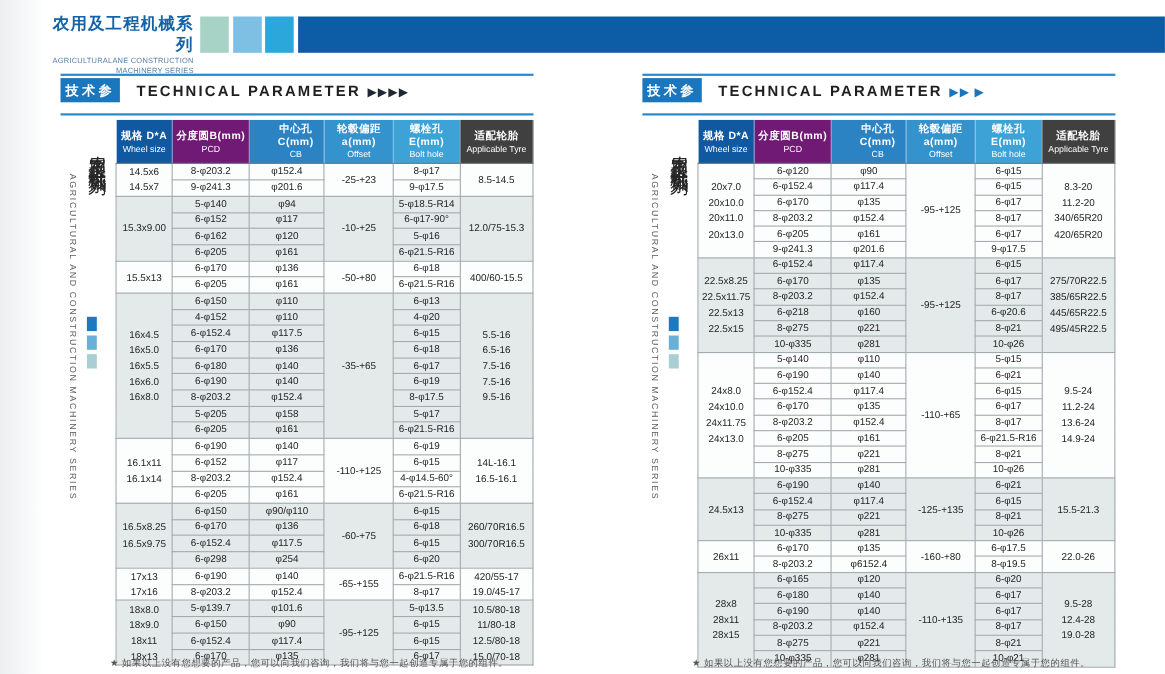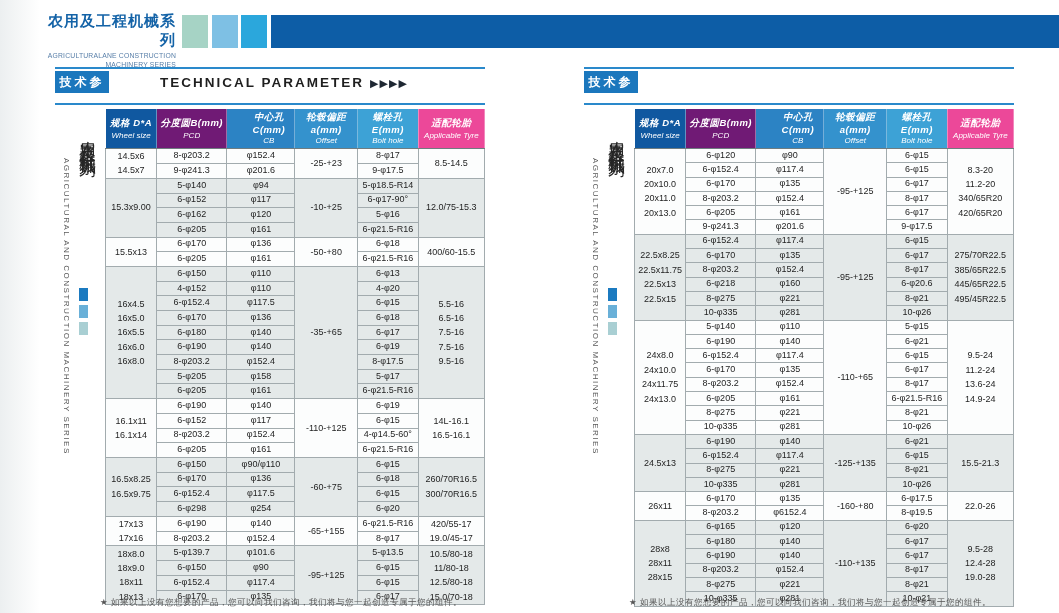--- a/index.html
+++ b/index.html
@@ -24,46 +24,46 @@
   .half{position:absolute;top:0;width:530px;height:613px;}
   .half.left{left:0;}
   .half.right{left:529px;}
 
   .rule{position:absolute;height:2px;background:#2a89cb;}
   .rule-top{left:55px;width:430px;top:67px;}
   .rule-mid{left:55px;width:430px;top:103px;}
 
   .badge{position:absolute;left:55px;top:71px;width:54px;height:22px;background:#1b77bd;
     color:#fff;font-size:12px;font-weight:bold;text-align:center;line-height:22px;letter-spacing:3px;}
-  .heading{position:absolute;left:124px;top:75px;font-size:13.5px;font-weight:bold;color:#1f1f1f;letter-spacing:2px;margin-left:36px;}
+  .heading{position:absolute;left:124px;top:75px;font-size:13.5px;font-weight:bold;color:#1f1f1f;letter-spacing:2px;}
   .arrows{font-size:11px;letter-spacing:1px;margin-left:6px;}
   .half.left .arrows{color:#1e2732;}
   .half.right .arrows{color:#1b75bc;}
 
   
   .sidebar{position:absolute;left:58px;top:128px;width:46px;height:465px;}
   .sb-cn{position:absolute;left:19px;top:0;writing-mode:vertical-rl;font-size:16.5px;
     letter-spacing:2.5px;color:#262626;}
   .sb-en{position:absolute;left:4px;top:30px;writing-mode:vertical-rl;font-size:8px;
     letter-spacing:1.5px;color:#5a5a5a;}
   .sb-bars{position:absolute;left:21px;top:160px;}
   .sb-bars i{display:block;width:9px;height:13px;margin-bottom:4px;}
   .sb-bars .b1{background:#1b7ac0;}
   .sb-bars .b2{background:#69b0d8;}
   .sb-bars .b3{background:#a9cfd3;}
 
   
   table{position:absolute;left:105px;top:108px;width:380px;border-collapse:collapse;
     table-layout:fixed;border:1px solid #6f7c80;}
   col.c0{width:13.5%}col.c1{width:18.5%}col.c2{width:18%}col.c3{width:16.5%}col.c4{width:16%}col.c5{width:17.5%}
-  th{padding:2px 0 3px;color:#fff;border:1px solid rgba(255,255,255,0.35);border-bottom:1px solid #6f7c80;font-style:italic;}
+  th{padding:2px 0 3px;color:#fff;border:1px solid rgba(255,255,255,0.35);border-bottom:1px solid #6f7c80;}
   .h-cn{font-size:9.5px;font-weight:bold;letter-spacing:0.5px;}
   .h-en{font-size:8px;font-weight:normal;margin-top:1px;}
   th.col0{background:#1058a0;}th.col1{background:#701a75;}th.col2{background:#2c83c4;padding-left:16px;}
-  th.col3{background:#3492cd;}th.col4{background:#3da2d6;}th.col5{background:#ec4899;}
+  th.col3{background:#3492cd;}th.col4{background:#3da2d6;}th.col5{background:#404040;}
   td{border:1px solid #a2abae;text-align:center;padding:0;font-size:9px;line-height:1.1;
     background:#fcfdfd;color:#1e1e1e;}
   #table-left td{height:13.7px;}
   #table-right td{height:13.3px;}
   tr.shaded td{background:#e4e9e9;}
   tr.block-start td{border-top:1px solid #6f7c80;}
   .m-line{line-height:14.4px;white-space:nowrap;}
 
   .footnote{position:absolute;left:100px;top:597px;font-size:8.5px;color:#555;letter-spacing:0.5px;}
 </style>
@@ -390,20 +390,23 @@
         </tr>
       </tbody>
     </table>
 
   <div class="footnote">★ 如果以上没有您想要的产品，您可以向我们咨询，我们将与您一起创造专属于您的组件。</div>
 </section>
 
 <section class="half right">
   <div class="rule rule-top"></div>
   <div class="badge">技术参数</div>
+  <div class="heading">
+    <span>TECHNICAL PARAMETER</span><span class="arrows">▶▶ ▶</span>
+  </div>
   <div class="rule rule-mid"></div>
 
   <aside class="sidebar">
     <div class="sb-cn">农用及工程机械系列</div>
     <div class="sb-en">AGRICULTURAL AND CONSTRUCTION MACHINERY SERIES</div>
     <div class="sb-bars">
         <i class="b1"></i>
         <i class="b2"></i>
         <i class="b3"></i>
       </div>

